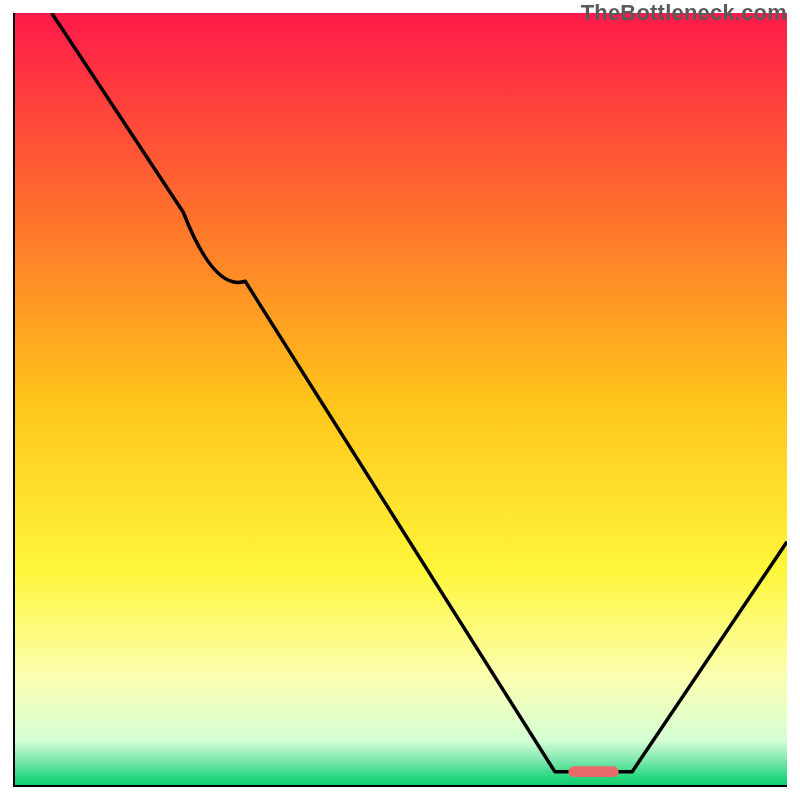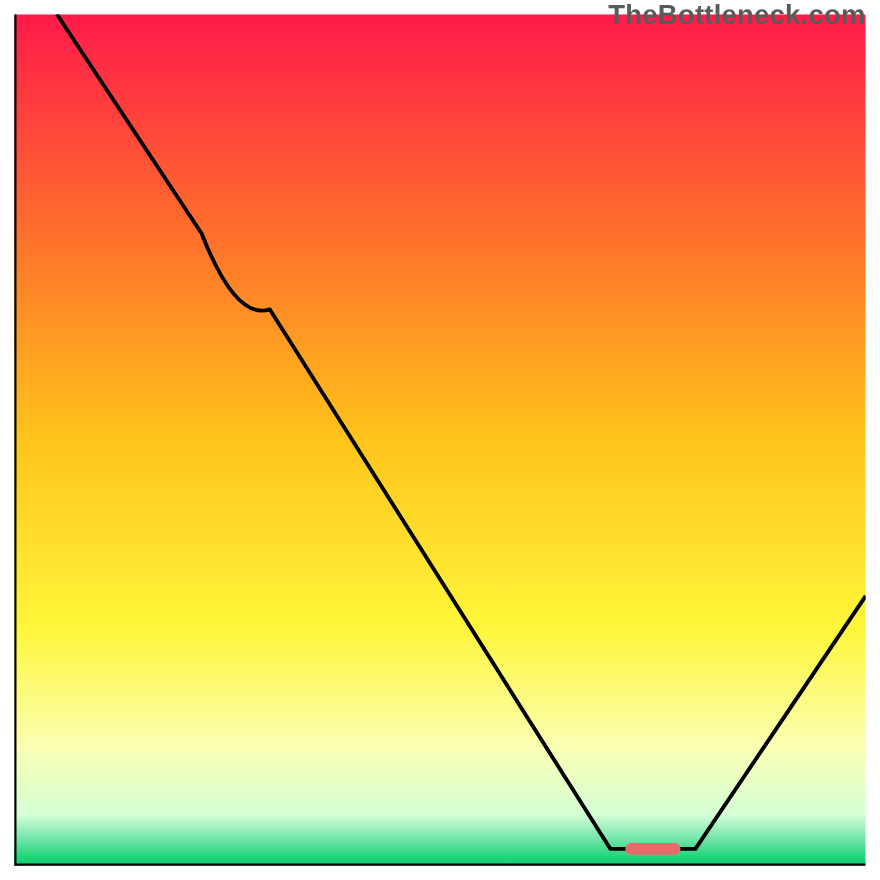--- a/index.html
+++ b/index.html
@@ -24,21 +24,21 @@
     height: 774px;
   }
   svg {
     display: block;
   }
   .watermark {
     position: absolute;
     top: 0px;
     right: 13px;
     font-family: Arial, Helvetica, sans-serif;
-    font-size: 25px;
+    font-size: 22px;
     font-weight: bold;
     color: #5a5a5a;
     letter-spacing: 0.2px;
   }
 </style>
 </head>
 <body>
 
 <div class="chart-frame">
   <div class="plot-area">

